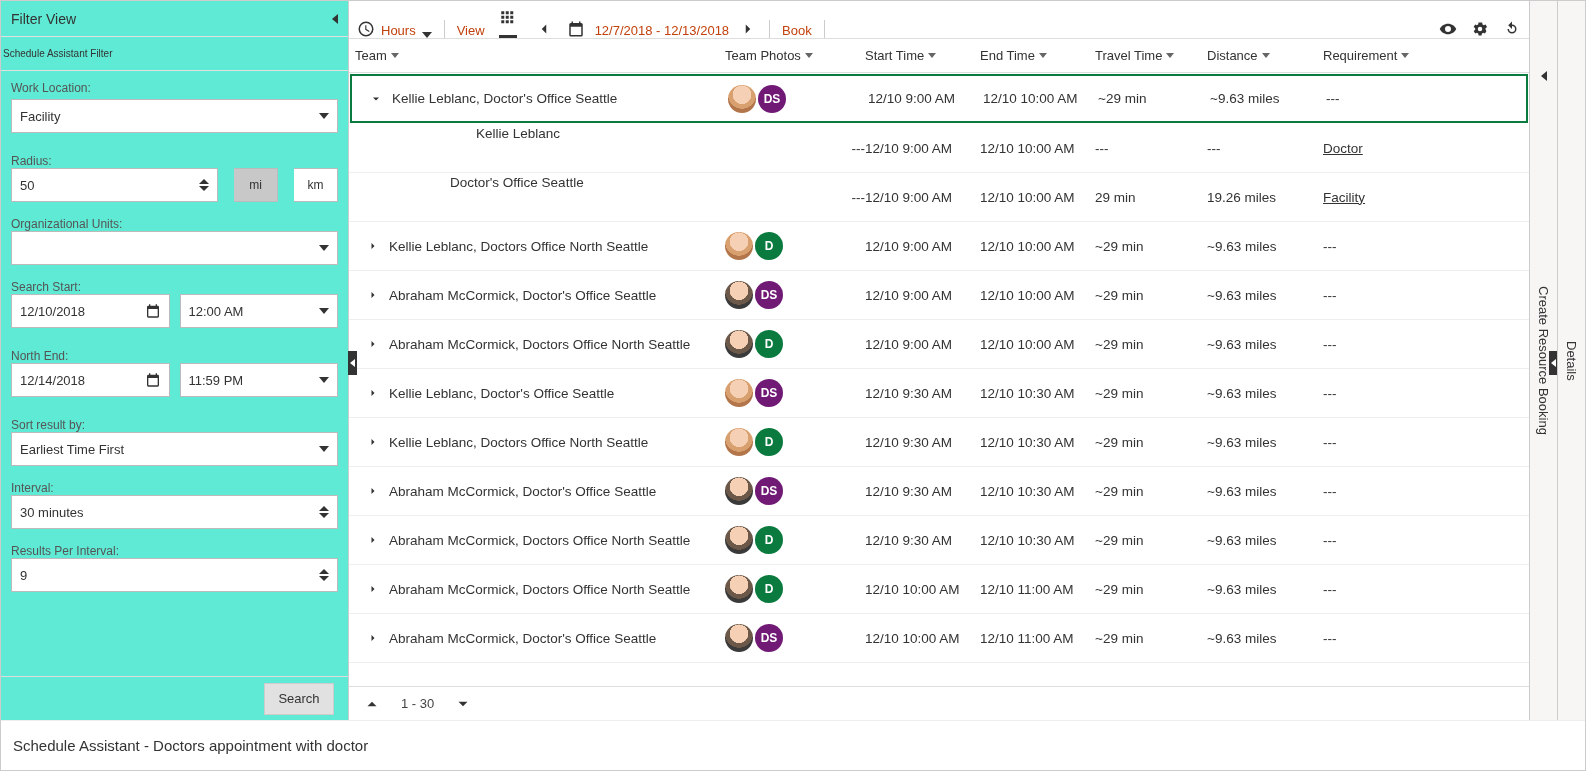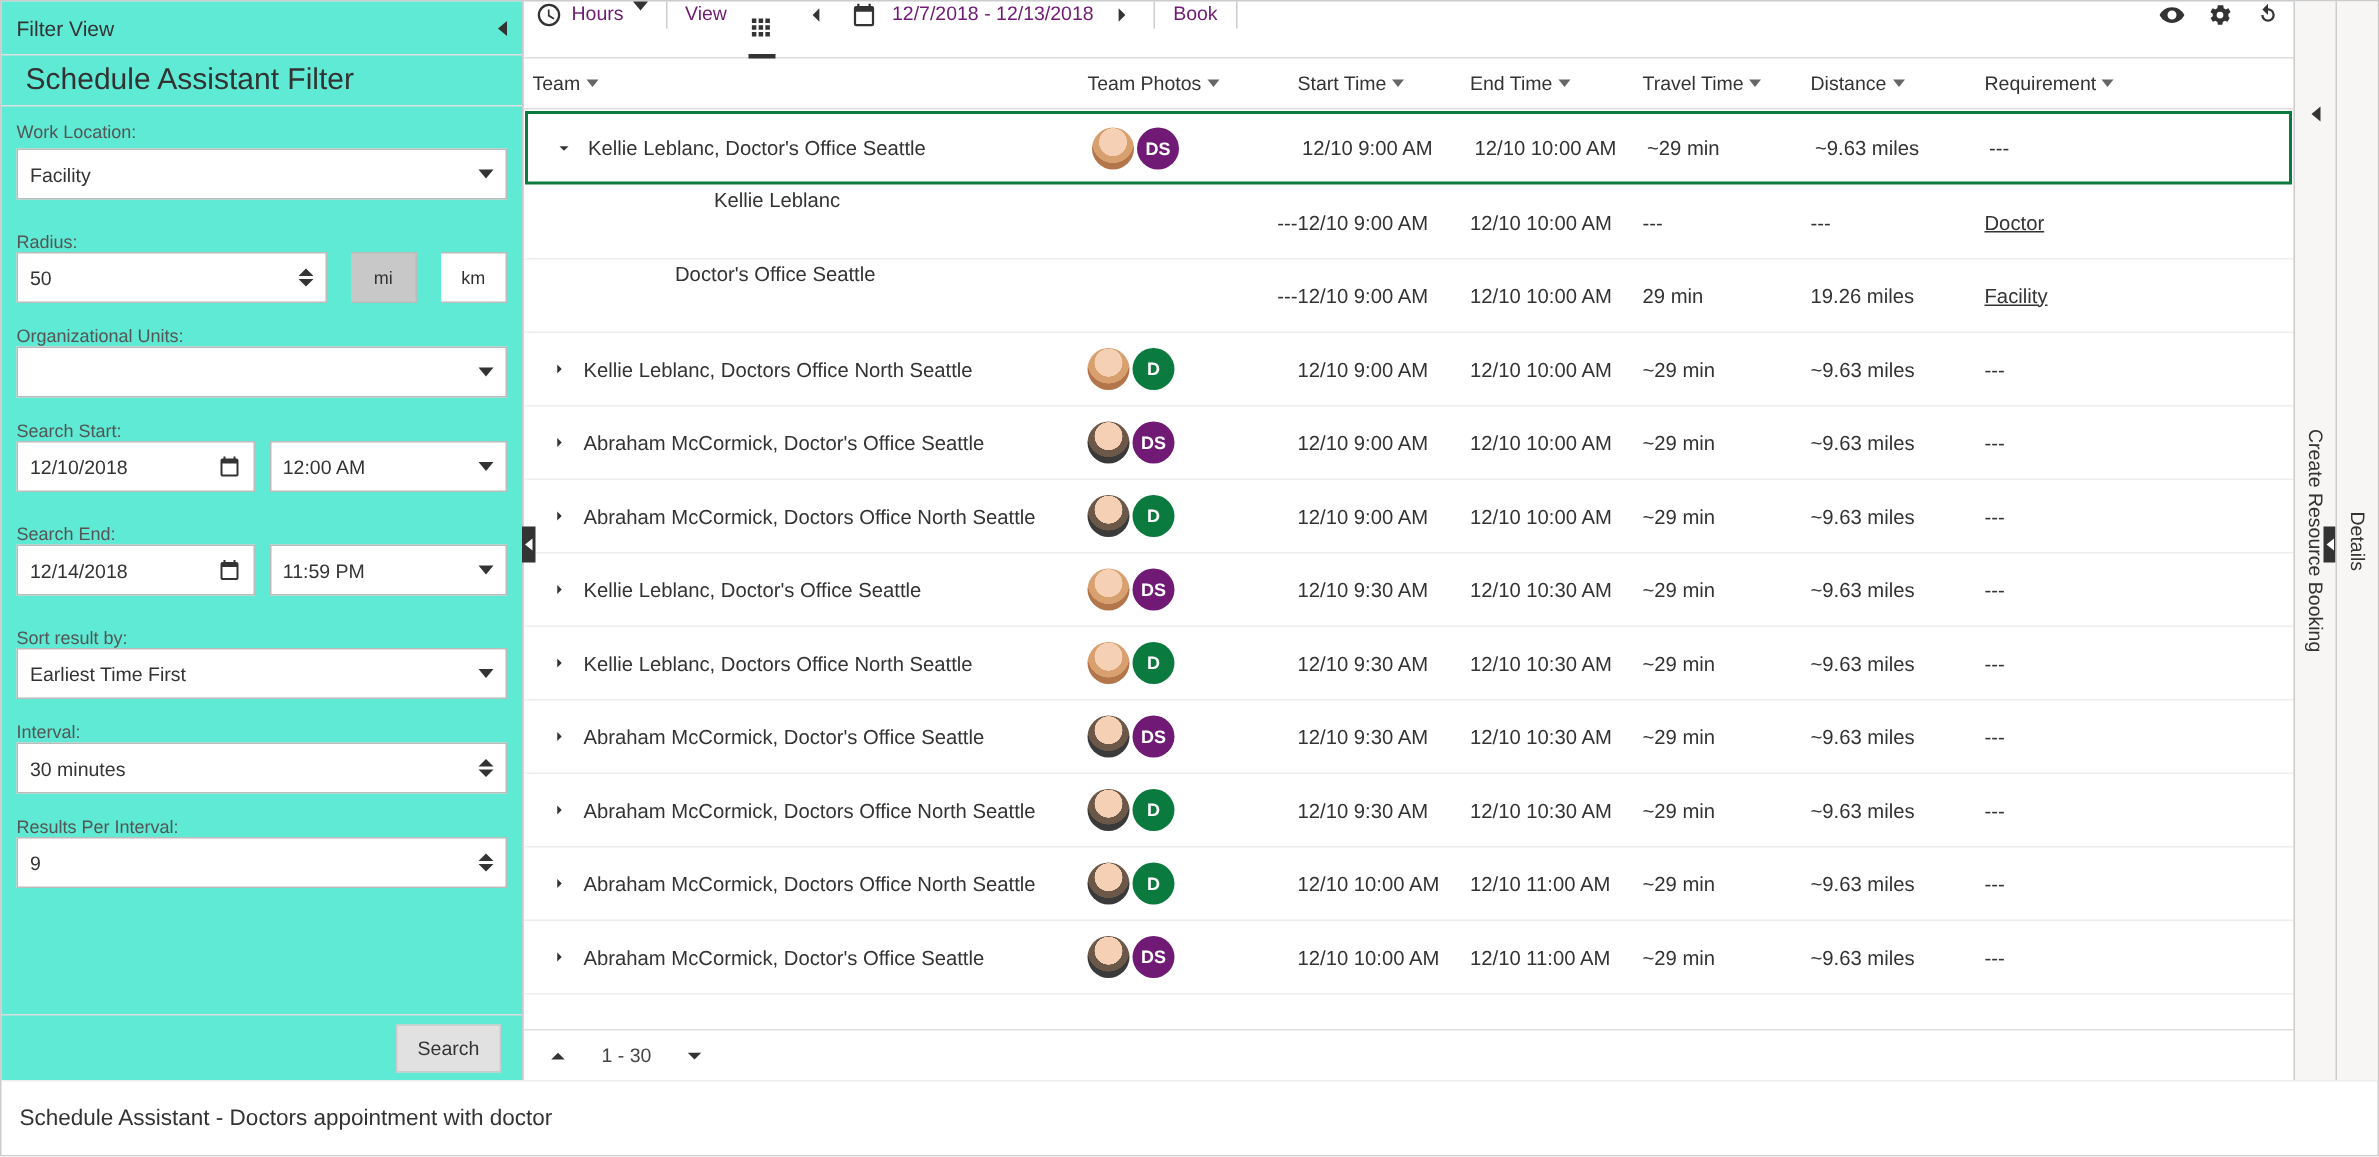--- a/index.html
+++ b/index.html
@@ -3,21 +3,21 @@
 <meta charset="utf-8">
 <style>
   html,body{margin:0;padding:0;font-family:"Segoe UI",Arial,sans-serif;font-size:13px;color:#333;background:#fff}
   *{box-sizing:border-box}
   .app{width:1586px;height:771px;border:1px solid #ccc;display:flex;flex-direction:column;position:relative}
   .top-area{flex:1;display:flex;min-height:0}
   .footer{height:50px;display:flex;align-items:center;padding-left:12px;color:#333;font-size:15px;border-top:1px solid #eee}
   
   .filter-panel{width:348px;background:#5eead4;border-right:1px solid #ccc;display:flex;flex-direction:column;min-height:0}
   .fp-header{display:flex;align-items:center;justify-content:space-between;height:36px;padding:0 10px;border-bottom:1px solid #e0e0e0;font-size:14px}
-  .fp-sub{height:34px;display:flex;align-items:center;padding:0 16px;border-bottom:1px solid #e0e0e0;font-size:20px}
+  .fp-sub{height:34px;display:flex;align-items:center;padding:0 2px;border-bottom:1px solid #e0e0e0;font-size:10px}
   .fp-body{flex:1;overflow-y:auto;padding:10px 10px 0 10px;position:relative}
   .row{display:flex;gap:10px;margin-bottom:6px}
   .col{flex:1;display:flex;flex-direction:column}
   .lbl{font-size:12px;color:#555;margin-bottom:4px}
   .fld{height:34px;border:1px solid #bbb;background:#fff;display:flex;align-items:center;justify-content:space-between;padding:0 8px;font-size:13px}
   .fld .txt{flex:1}
   .caret{width:0;height:0;border-left:5px solid transparent;border-right:5px solid transparent;border-top:6px solid #333}
   .spinner{display:flex;flex-direction:column;gap:2px}
   .spinner .up{width:0;height:0;border-left:5px solid transparent;border-right:5px solid transparent;border-bottom:5px solid #333}
   .spinner .dn{width:0;height:0;border-left:5px solid transparent;border-right:5px solid transparent;border-top:5px solid #333}
@@ -27,21 +27,21 @@
   .unit-btn.active{background:#c8c8c8}
   .fp-search{height:44px;border-top:1px solid #ddd;display:flex;align-items:center;justify-content:flex-end;padding-right:14px}
   .search-btn{width:70px;height:32px;background:#e1e1e1;border:1px solid #ccc;display:flex;align-items:center;justify-content:center;font-size:13px}
   .cal-icon{width:16px;height:16px}
   .cal-icon svg{width:16px;height:16px;fill:#333}
   .fp-body::-webkit-scrollbar{width:12px}
   .fp-body::-webkit-scrollbar-thumb{background:#bdbdbd}
   .fp-body::-webkit-scrollbar-track{background:#e6e6e6}
   
   .center{flex:1;display:flex;flex-direction:column;min-width:0;min-height:0;position:relative}
-  .toolbar{height:38px;border-bottom:1px solid #ddd;display:flex;align-items:flex-start;padding:0 8px;color:#701a75;font-size:13px}
+  .toolbar{height:38px;border-bottom:1px solid #ddd;display:flex;align-items:flex-end;padding:0 8px;color:#c2410c;font-size:13px}
   .tb-sep{width:1px;height:18px;background:#ccc;margin:0 12px}
   .tb-ico{width:18px;height:18px;display:flex;align-items:center;justify-content:center}
   .tb-ico svg{width:18px;height:18px;fill:#333}
   .tb-active{border-bottom:3px solid #333;height:38px;display:flex;align-items:center}
   .thead{display:flex;height:34px;align-items:center;border-bottom:1px solid #ddd;padding-left:6px;font-size:13px;font-weight:400;color:#333}
   .col-team{width:370px}
   .col-photos{width:140px}
   .col-start{width:115px}
   .col-end{width:115px}
   .col-travel{width:112px}
@@ -133,21 +133,21 @@
             </div>
           </div>
           <div class="col">
             <div class="fld">
               <span class="txt">12:00 AM</span>
               <span class="caret"></span>
             </div>
           </div>
         </div>
         <div style="height:14px"></div>
-        <span class="lbl">Search End:</span>
+        <span class="lbl">North End:</span>
         <div class="row">
           <div class="col">
             <div class="fld">
               <span class="txt">12/14/2018</span>
               <span class="cal-icon"><svg viewBox="0 0 24 24">
                     <path d="M19 4h-1V2h-2v2H8V2H6v2H5a2 2 0 0 0-2 2v14a2 2 0 0 0 2 2h14a2 2 0 0 0 2-2V6a2 2 0 0 0-2-2zm0 16H5V9h14v11z"></path>
                   </svg></span>
             </div>
           </div>
           <div class="col">

